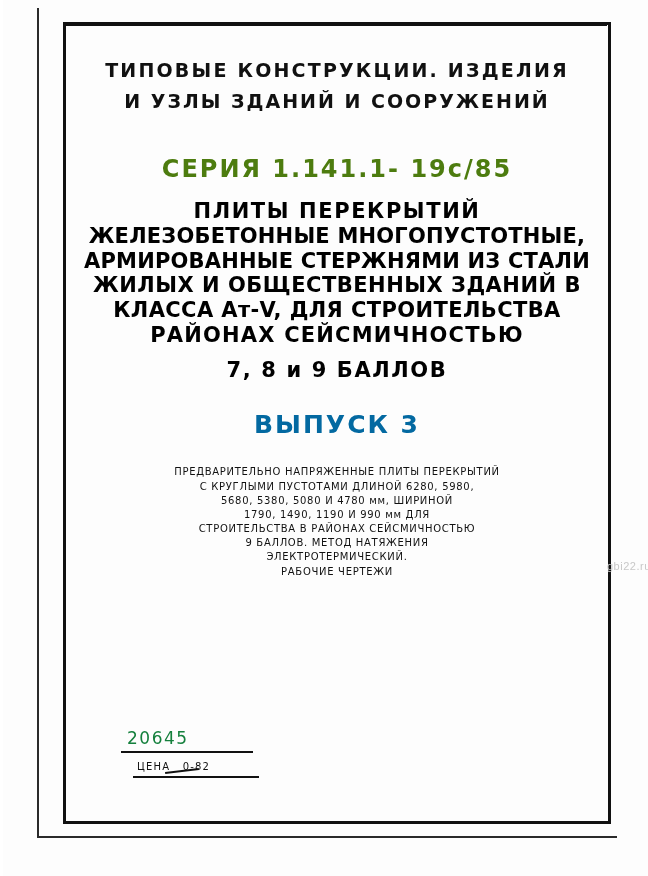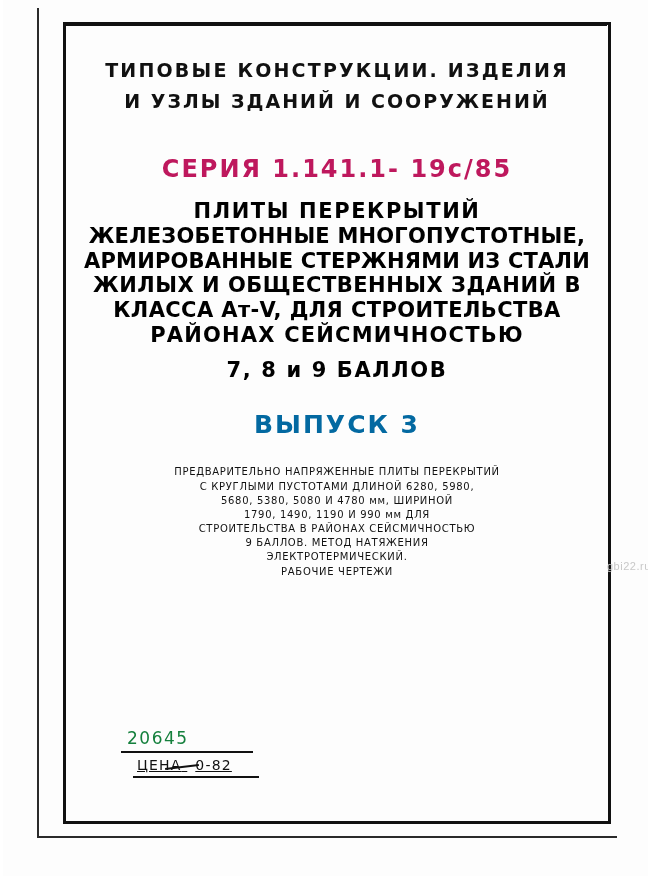--- a/index.html
+++ b/index.html
@@ -89,21 +89,21 @@
   }
   .hdr-line.l1 { margin-top: 28px; }
   .hdr-line.l2 { margin-top: 2px; letter-spacing: 2.0px;}
 
   .series {
     margin-top: 40px;
     font-family: "DejaVu Sans", sans-serif;
     font-weight: 700;
     font-size: 24px;
     letter-spacing: 2px;
-    color: #be185d;
+    color: #4d7c0f;
   }
 
   .title-block {
     margin-top: 16px;
   }
   .title-line {
     font-family: "DejaVu Sans", sans-serif;
     font-weight: 700;
     font-size: 21px;
     letter-spacing: 0.6px;
@@ -157,27 +157,26 @@
     padding-left: 6px;
   }
   .stamp-rule {
     width: 132px;
     height: 2px;
     background: #111;
     margin: 3px 0 3px 0;
   }
   .stamp-price {
     font-family: "DejaVu Sans", sans-serif;
-    font-size: 14px;
+    font-size: 10px;
     letter-spacing: 1.2px;
     color: #111;
     padding-left: 16px;
     position: relative;
     display: inline-block;
-    text-decoration: underline;
   }
   .stamp-price .strike {
     position: absolute;
     left: 44px;
     top: 9px;
     width: 34px;
     height: 2px;
     background: #111;
     transform: rotate(-7deg);
   }

